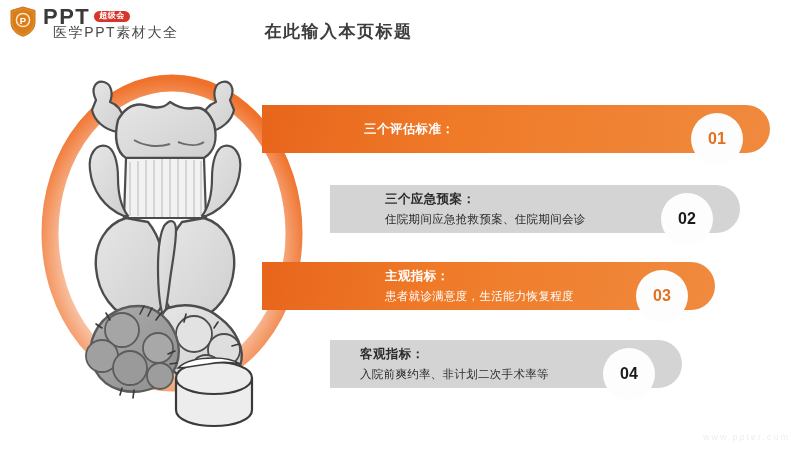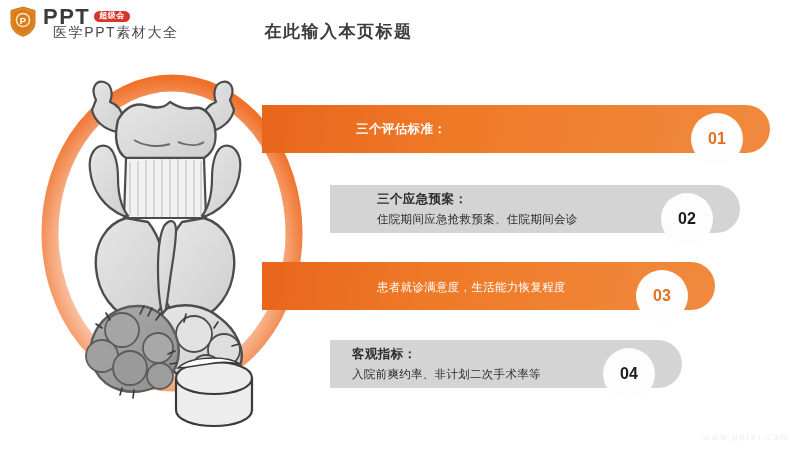--- a/index.html
+++ b/index.html
@@ -72,21 +72,21 @@
   
   #bar-list{
     position:absolute; left:0; top:0; width:800px; height:450px;
     pointer-events:none;
   }
   .bar-row{
     position:absolute;
     height:48px;
     border-radius:0 34px 34px 0;
     pointer-events:auto;
-    display:flex; align-items:center;
+    display:flex; align-items:center;padding-left:8px;
   }
   .bar-row.orange{
     background:linear-gradient(100deg,#e8651c 0%,#ef7a28 38%,#f08a3e 100%);
   }
   .bar-row.grey{
     background:#d4d4d4;
   }
   .bar-text{
     margin-left:0; padding-left:0;
   }
@@ -266,20 +266,21 @@
       <div class="bar-head">三个应急预案：</div>
       <div class="bar-desc">住院期间应急抢救预案、住院期间会诊</div>
     </div>
   </div>
   <div class="num-badge dark-txt" style="left:661px; top:193px;">
     <span>02</span>
   </div>
 
   <div class="bar-row orange" style="left:262px; top:262px; width:453px;">
     <div class="bar-text" style="margin-left:115px;">
+      <div class="bar-head">主观指标：</div>
       <div class="bar-desc">患者就诊满意度，生活能力恢复程度</div>
     </div>
   </div>
   <div class="num-badge orange-txt" style="left:636px; top:270px;">
     <span>03</span>
   </div>
 
   <div class="bar-row grey" style="left:330px; top:340px; width:352px;">
     <div class="bar-text" style="margin-left:22px;">
       <div class="bar-head">客观指标：</div>

